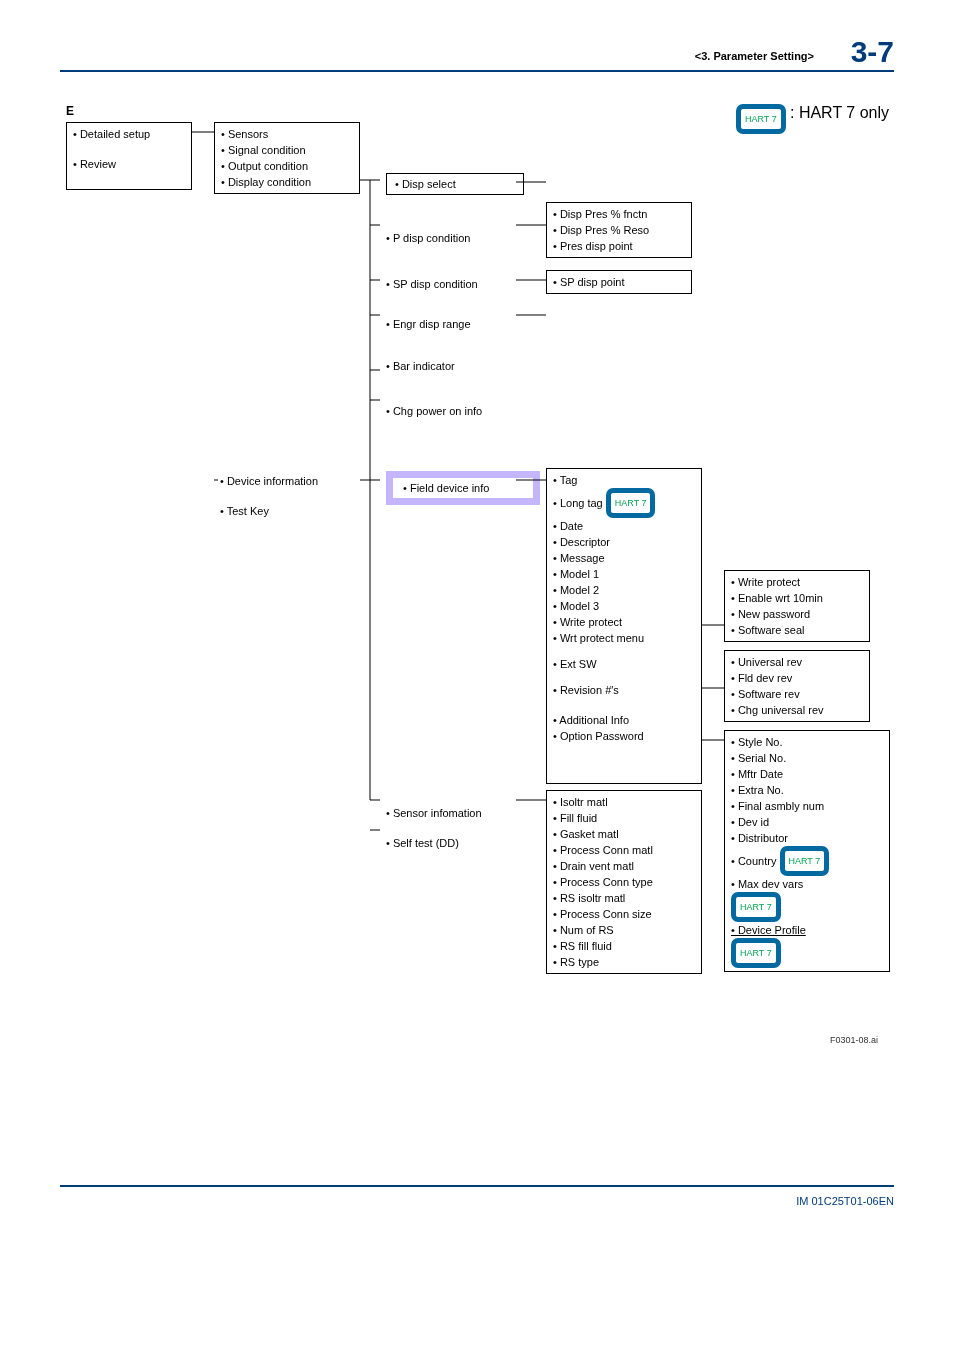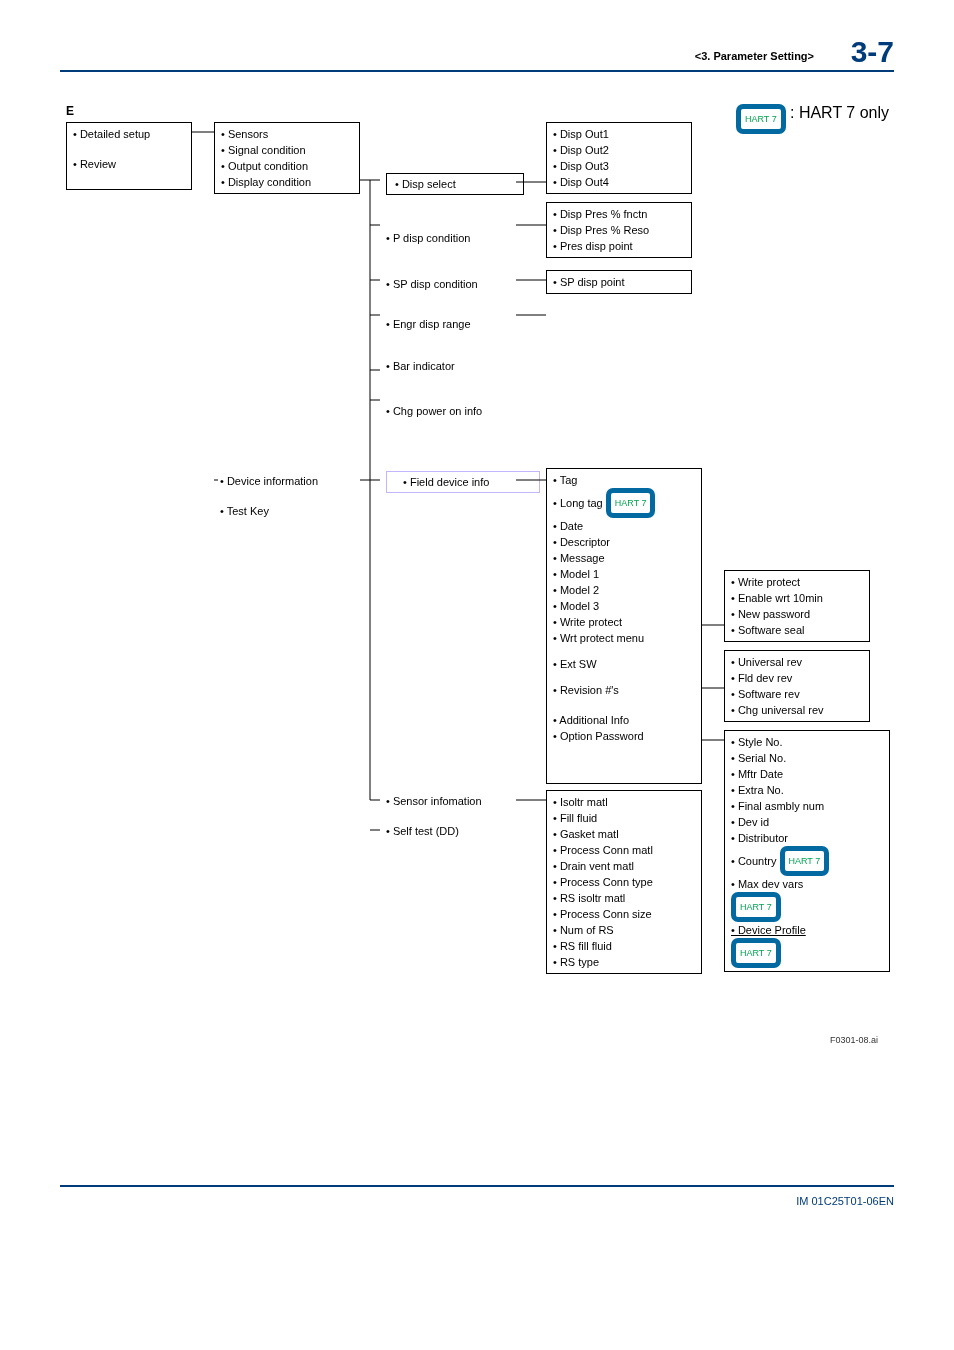--- a/index.html
+++ b/index.html
@@ -52,31 +52,25 @@
   <div class="box" style="left:380px;top:170px;width:132px;height:270px;border:none">
     <div class="item" style="border:1px solid #000;padding:2px 8px;width:120px;margin-bottom:35px">• Disp select</div>
     <div class="item" style="margin-bottom:30px">• P disp condition</div>
     <div class="item" style="margin-bottom:24px">• SP disp condition</div>
     <div class="item" style="margin-bottom:26px">• Engr disp range</div>
     <div class="item" style="margin-bottom:29px">• Bar indicator</div>
     <div class="item">• Chg power on info</div>
   </div>
 
   <div class="box" style="left:380px;top:468px;width:132px;height:368px;border:none">
-    <div class="item" style="border:1px solid #c4b5fd;padding:2px 16px;width:120px;margin-bottom:300px">• Field device info</div>
+    <div class="item" style="border:7px solid #c4b5fd;padding:2px 10px;width:120px;margin-bottom:300px">• Field device info</div>
     <div class="item" style="margin-bottom:14px">• Sensor infomation</div>
     <div class="item">• Self test (DD)</div>
   </div>
 
-  <div class="box" style="left:546px;top:122px;width:132px">
-    <div class="item">• Disp Out1</div>
-    <div class="item">• Disp Out2</div>
-    <div class="item">• Disp Out3</div>
-    <div class="item">• Disp Out4</div>
-  </div>
   <div class="box" style="left:546px;top:202px;width:132px">
     <div class="item">• Disp Pres % fnctn</div>
     <div class="item">• Disp Pres % Reso</div>
     <div class="item">• Pres disp point</div>
   </div>
   <div class="box" style="left:546px;top:270px;width:132px">
     <div class="item">• SP disp point</div>
   </div>
   <div class="box" style="left:546px;top:468px;width:142px;height:308px">
     <div class="item">• Tag</div>

